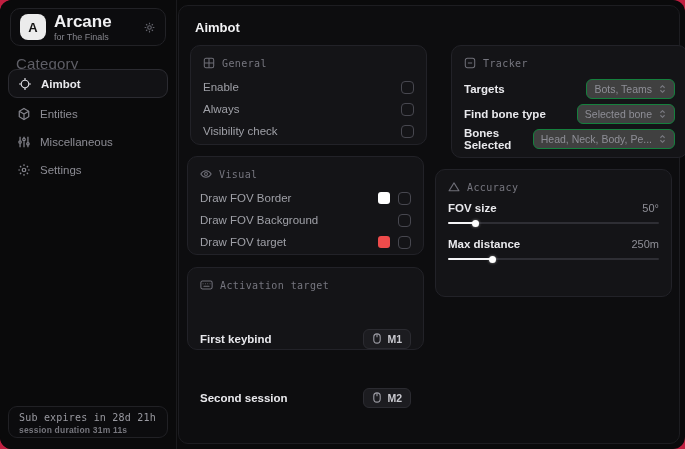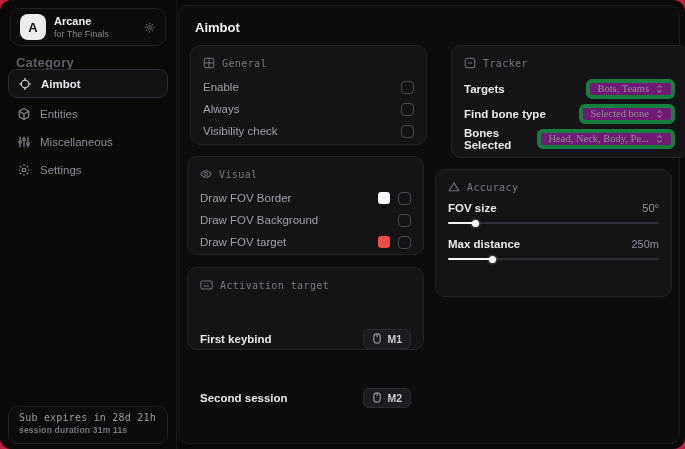--- a/index.html
+++ b/index.html
@@ -6,29 +6,29 @@
   *{box-sizing:border-box;}
   body{font-family:"Liberation Sans",sans-serif;-webkit-font-smoothing:antialiased;}
   .stage{position:relative;width:685px;height:449px;background:#c01f40;overflow:hidden;}
   .window{position:absolute;inset:0;background:#0a0a0b;border-radius:12px;overflow:hidden;}
 
   
   .sidebar{position:absolute;left:0;top:0;width:177px;height:100%;background:#0a0a0b;border-right:1px solid #1a1a1d;}
   .side-header{position:absolute;left:10px;top:8px;width:156px;height:38px;border:1px solid #222226;border-radius:10px;display:flex;align-items:center;padding:0 9px;background:#0c0c0e;}
   .logo{width:26px;height:26px;border-radius:8px;background:#ececec;color:#141414;font-weight:bold;font-size:13px;display:flex;align-items:center;justify-content:center;flex:0 0 auto;}
   .app-names{margin-left:8px;line-height:1.15;min-width:0;}
-  .app-name{font-size:11px;font-weight:700;color:#f1f1f3;}
+  .app-name{font-size:17px;font-weight:700;color:#f1f1f3;}
   .app-sub{font-size:9px;color:#85858c;margin-top:1px;}
   .side-gear{margin-left:auto;color:#63636b;display:flex;}
-  .category{position:absolute;left:16px;top:55px;font-size:13px;color:#5e5e66;letter-spacing:.2px;font-weight:bold;}
+  .category{position:absolute;left:16px;top:55px;font-size:15px;color:#5e5e66;letter-spacing:.2px;}
   .nav-item{position:absolute;left:8px;width:160px;height:29px;display:flex;align-items:center;padding:0 9px;border-radius:9px;color:#8d8d95;font-size:11.5px;gap:9px;cursor:default;}
   .nav-item .nv-ic{display:flex;color:#84848c;}
   .nav-item.active{border:1px solid #2b2b31;background:#121215;color:#e9e9ed;font-weight:600;}
   .nav-item.active .nv-ic{color:#d8d8de;}
-  .side-footer{position:absolute;left:8px;top:406px;width:160px;height:38px;border:1px solid #212125;border-radius:9px;padding:5px 10px;background:#0c0c0e;}
+  .side-footer{position:absolute;left:8px;top:406px;width:160px;height:32px;border:1px solid #212125;border-radius:9px;padding:5px 10px;background:#0c0c0e;}
   .sf1{font-family:"DejaVu Sans Mono",monospace;font-size:10px;color:#9a9aa1;letter-spacing:.2px;white-space:nowrap;}
   .sf2{font-size:8.5px;font-weight:700;color:#76767d;margin-top:2px;letter-spacing:.2px;}
 
   
   .main{position:absolute;left:178px;top:5px;width:502px;height:439px;background:#0d0d0f;border:1px solid #1d1d21;border-radius:10px;}
   .page-title{position:absolute;left:16px;top:14px;font-size:13px;font-weight:700;color:#f2f2f4;}
 
   .card{position:absolute;background:#141417;border:1px solid #222228;border-radius:10px;padding:10px 12px;}
   .card-hd{display:flex;align-items:center;gap:7px;margin:1px 0 7px 0;color:#6f6f78;}
   .card-hd .hd-ic{display:flex;color:#6f6f78;}
@@ -39,21 +39,21 @@
   .row-label.bright{color:#e9e9ed;font-weight:600;}
   .right-group{display:flex;align-items:center;gap:8px;}
   .cb{width:13px;height:13px;border:1.5px solid #47474f;border-radius:4px;background:transparent;flex:0 0 auto;}
   .swatch{width:12px;height:12px;border-radius:3px;flex:0 0 auto;}
 
   .kb-row{height:23px;margin-top:36px;}
   .pill{display:flex;align-items:center;gap:5px;height:20px;padding:0 8px;background:#1c1c20;border:1px solid #2b2b31;border-radius:6px;color:#c9c9cf;font-size:10.5px;font-weight:700;}
   .pill .p-ic{display:flex;color:#9a9aa2;}
 
   .drop-row{height:25px;gap:4px;}
-  .drop{display:flex;align-items:center;gap:6px;height:20px;padding:0 7px;background:#701a75;border:4px solid #15803d;border-radius:6px;color:#8e8e96;font-size:10.5px;max-width:155px;font-family:Liberation Serif, serif;}
+  .drop{display:flex;align-items:center;gap:6px;height:20px;padding:0 7px;background:#404040;border:1px solid #15803d;border-radius:6px;color:#8e8e96;font-size:10.5px;max-width:155px;}
   .drop .d-val{white-space:nowrap;overflow:hidden;text-overflow:ellipsis;}
   .drop .d-ic{display:flex;color:#7b7b83;flex:0 0 auto;}
 
   .acc-group{margin-bottom:9px;}
   .acc-line{display:flex;align-items:center;justify-content:space-between;height:16px;gap:21px;}
   .acc-val{font-size:11px;color:#8f8f97;}
   .slider{position:relative;height:8px;margin-top:3px;cursor:default;}
   .slider-track{position:absolute;left:0;right:0;top:3px;height:2px;background:#2e2e34;border-radius:2px;}
   .slider-fill{position:absolute;left:0;top:0;height:2px;background:#f5f5f7;border-radius:2px;}
   .slider-thumb{position:absolute;top:-2.5px;width:7px;height:7px;border-radius:50%;background:#ffffff;box-shadow:0 0 3px rgba(255,255,255,.5);}

